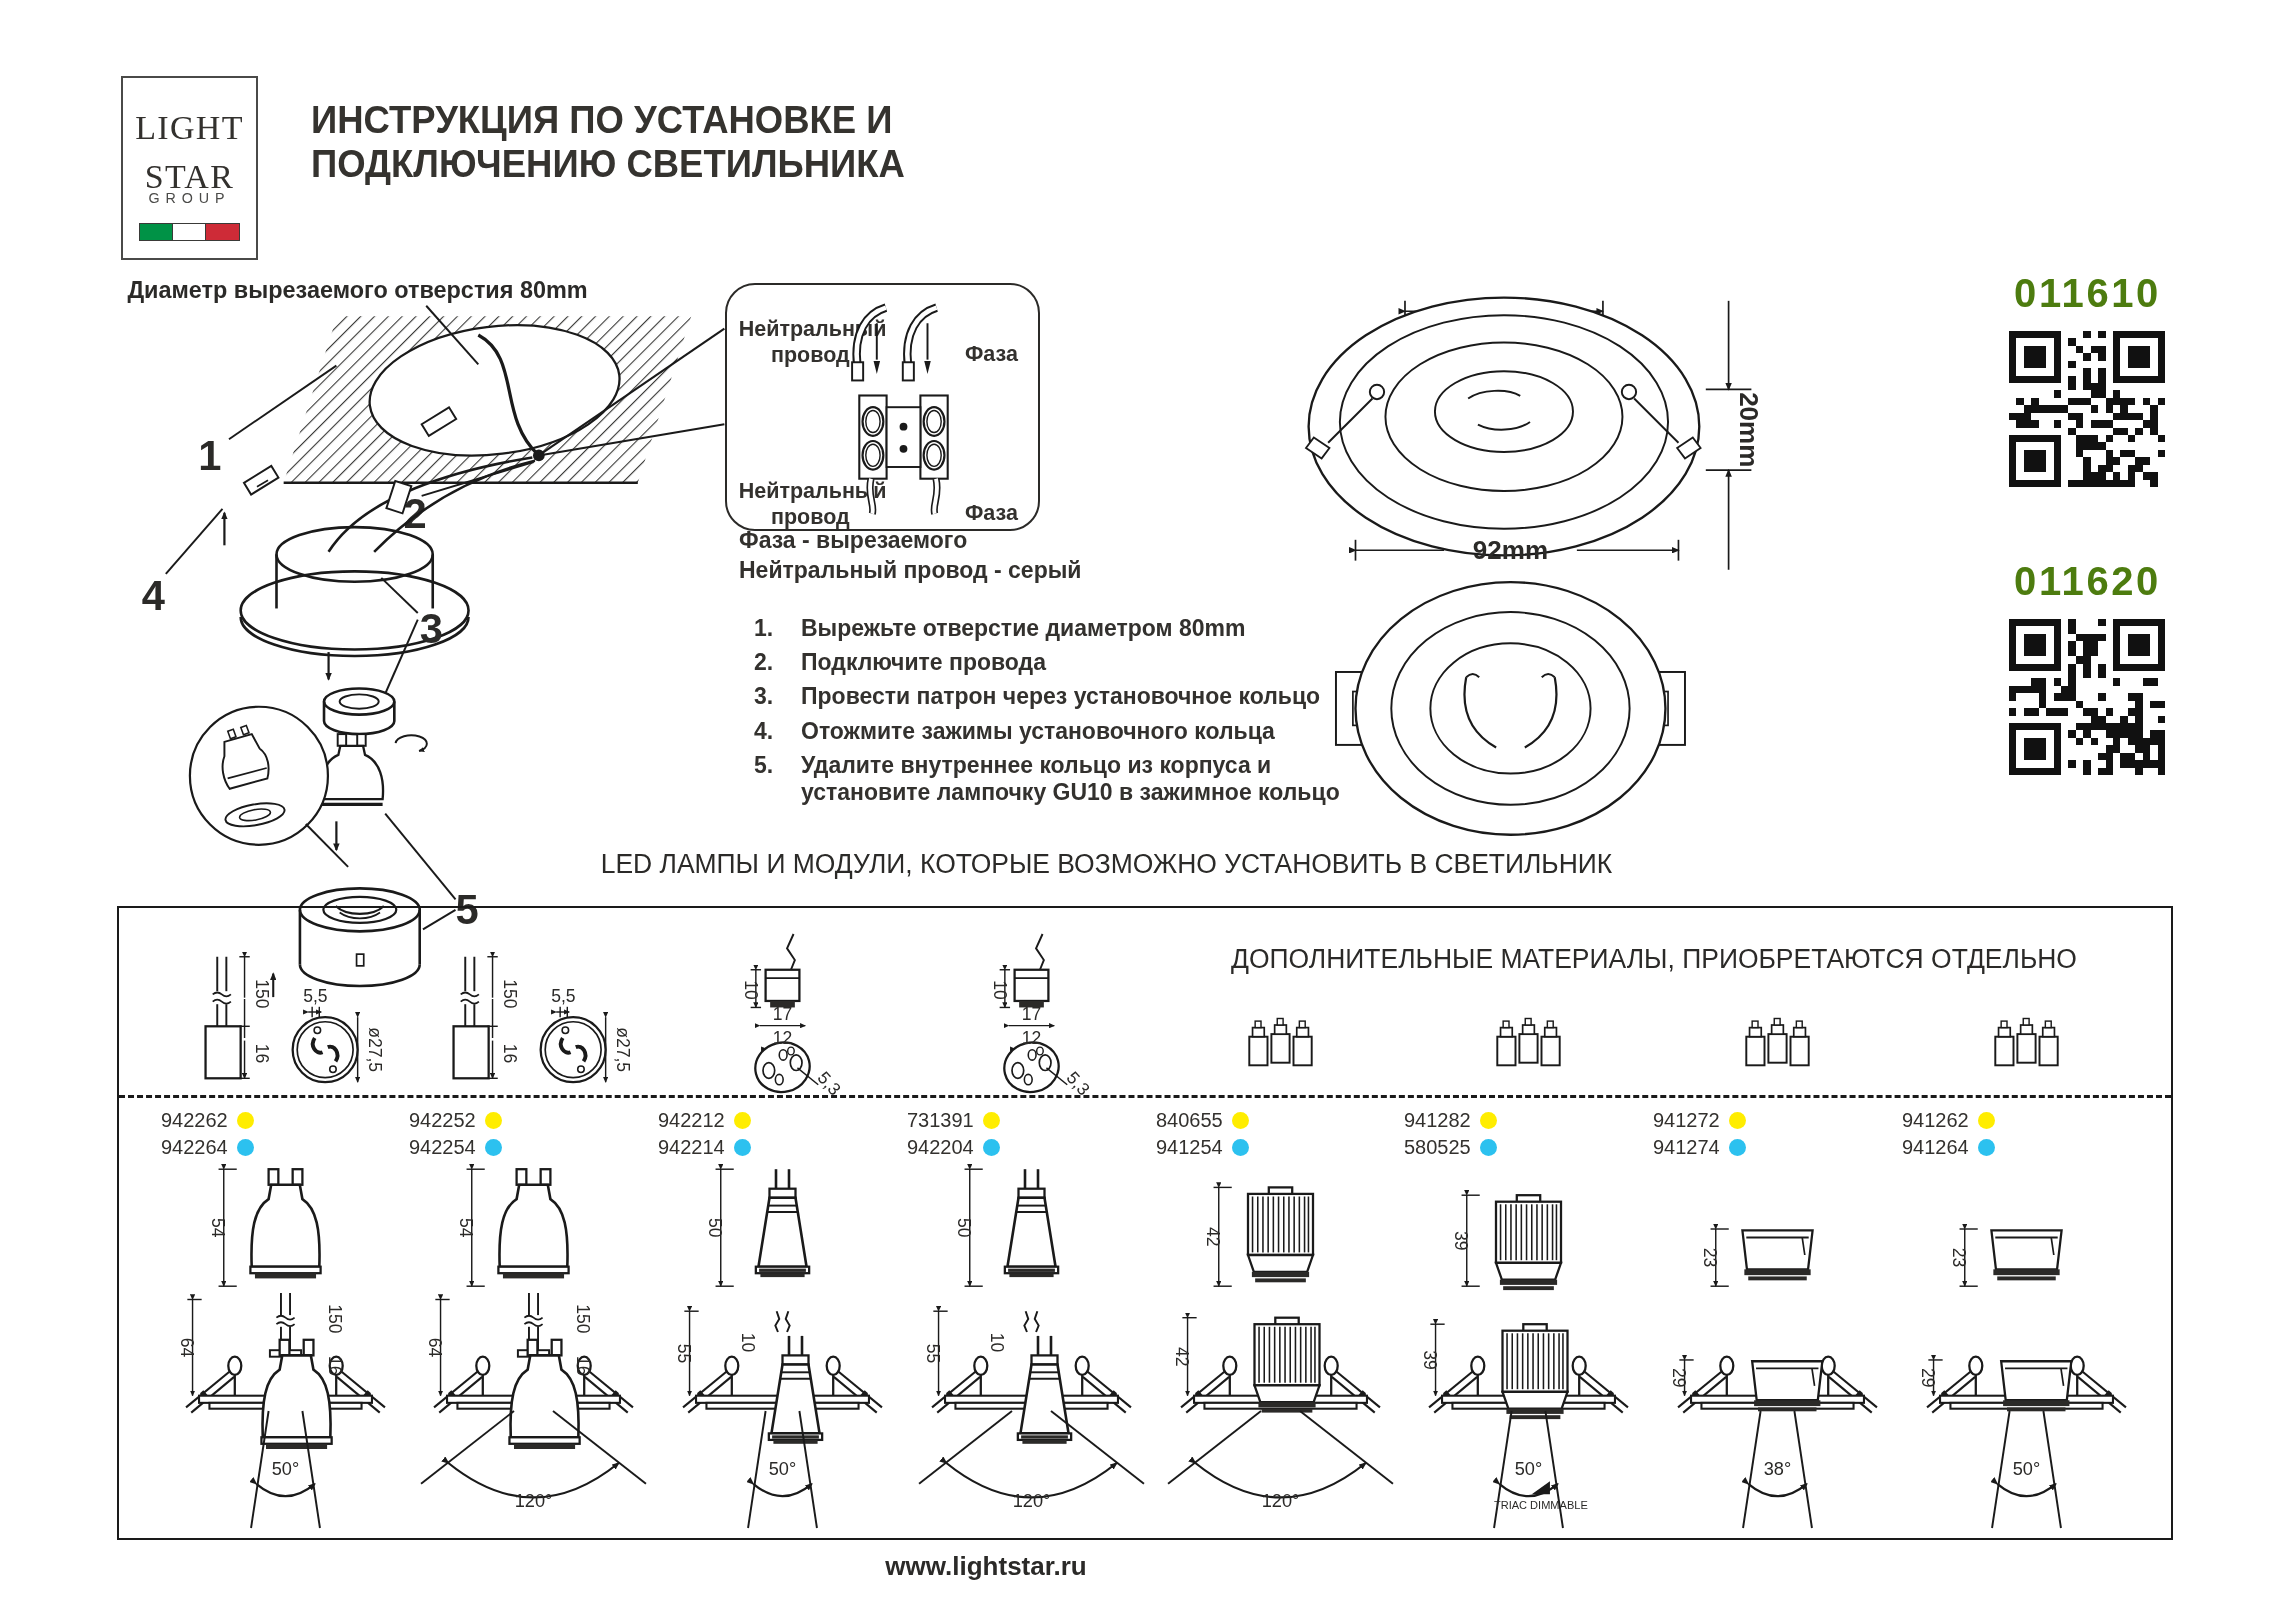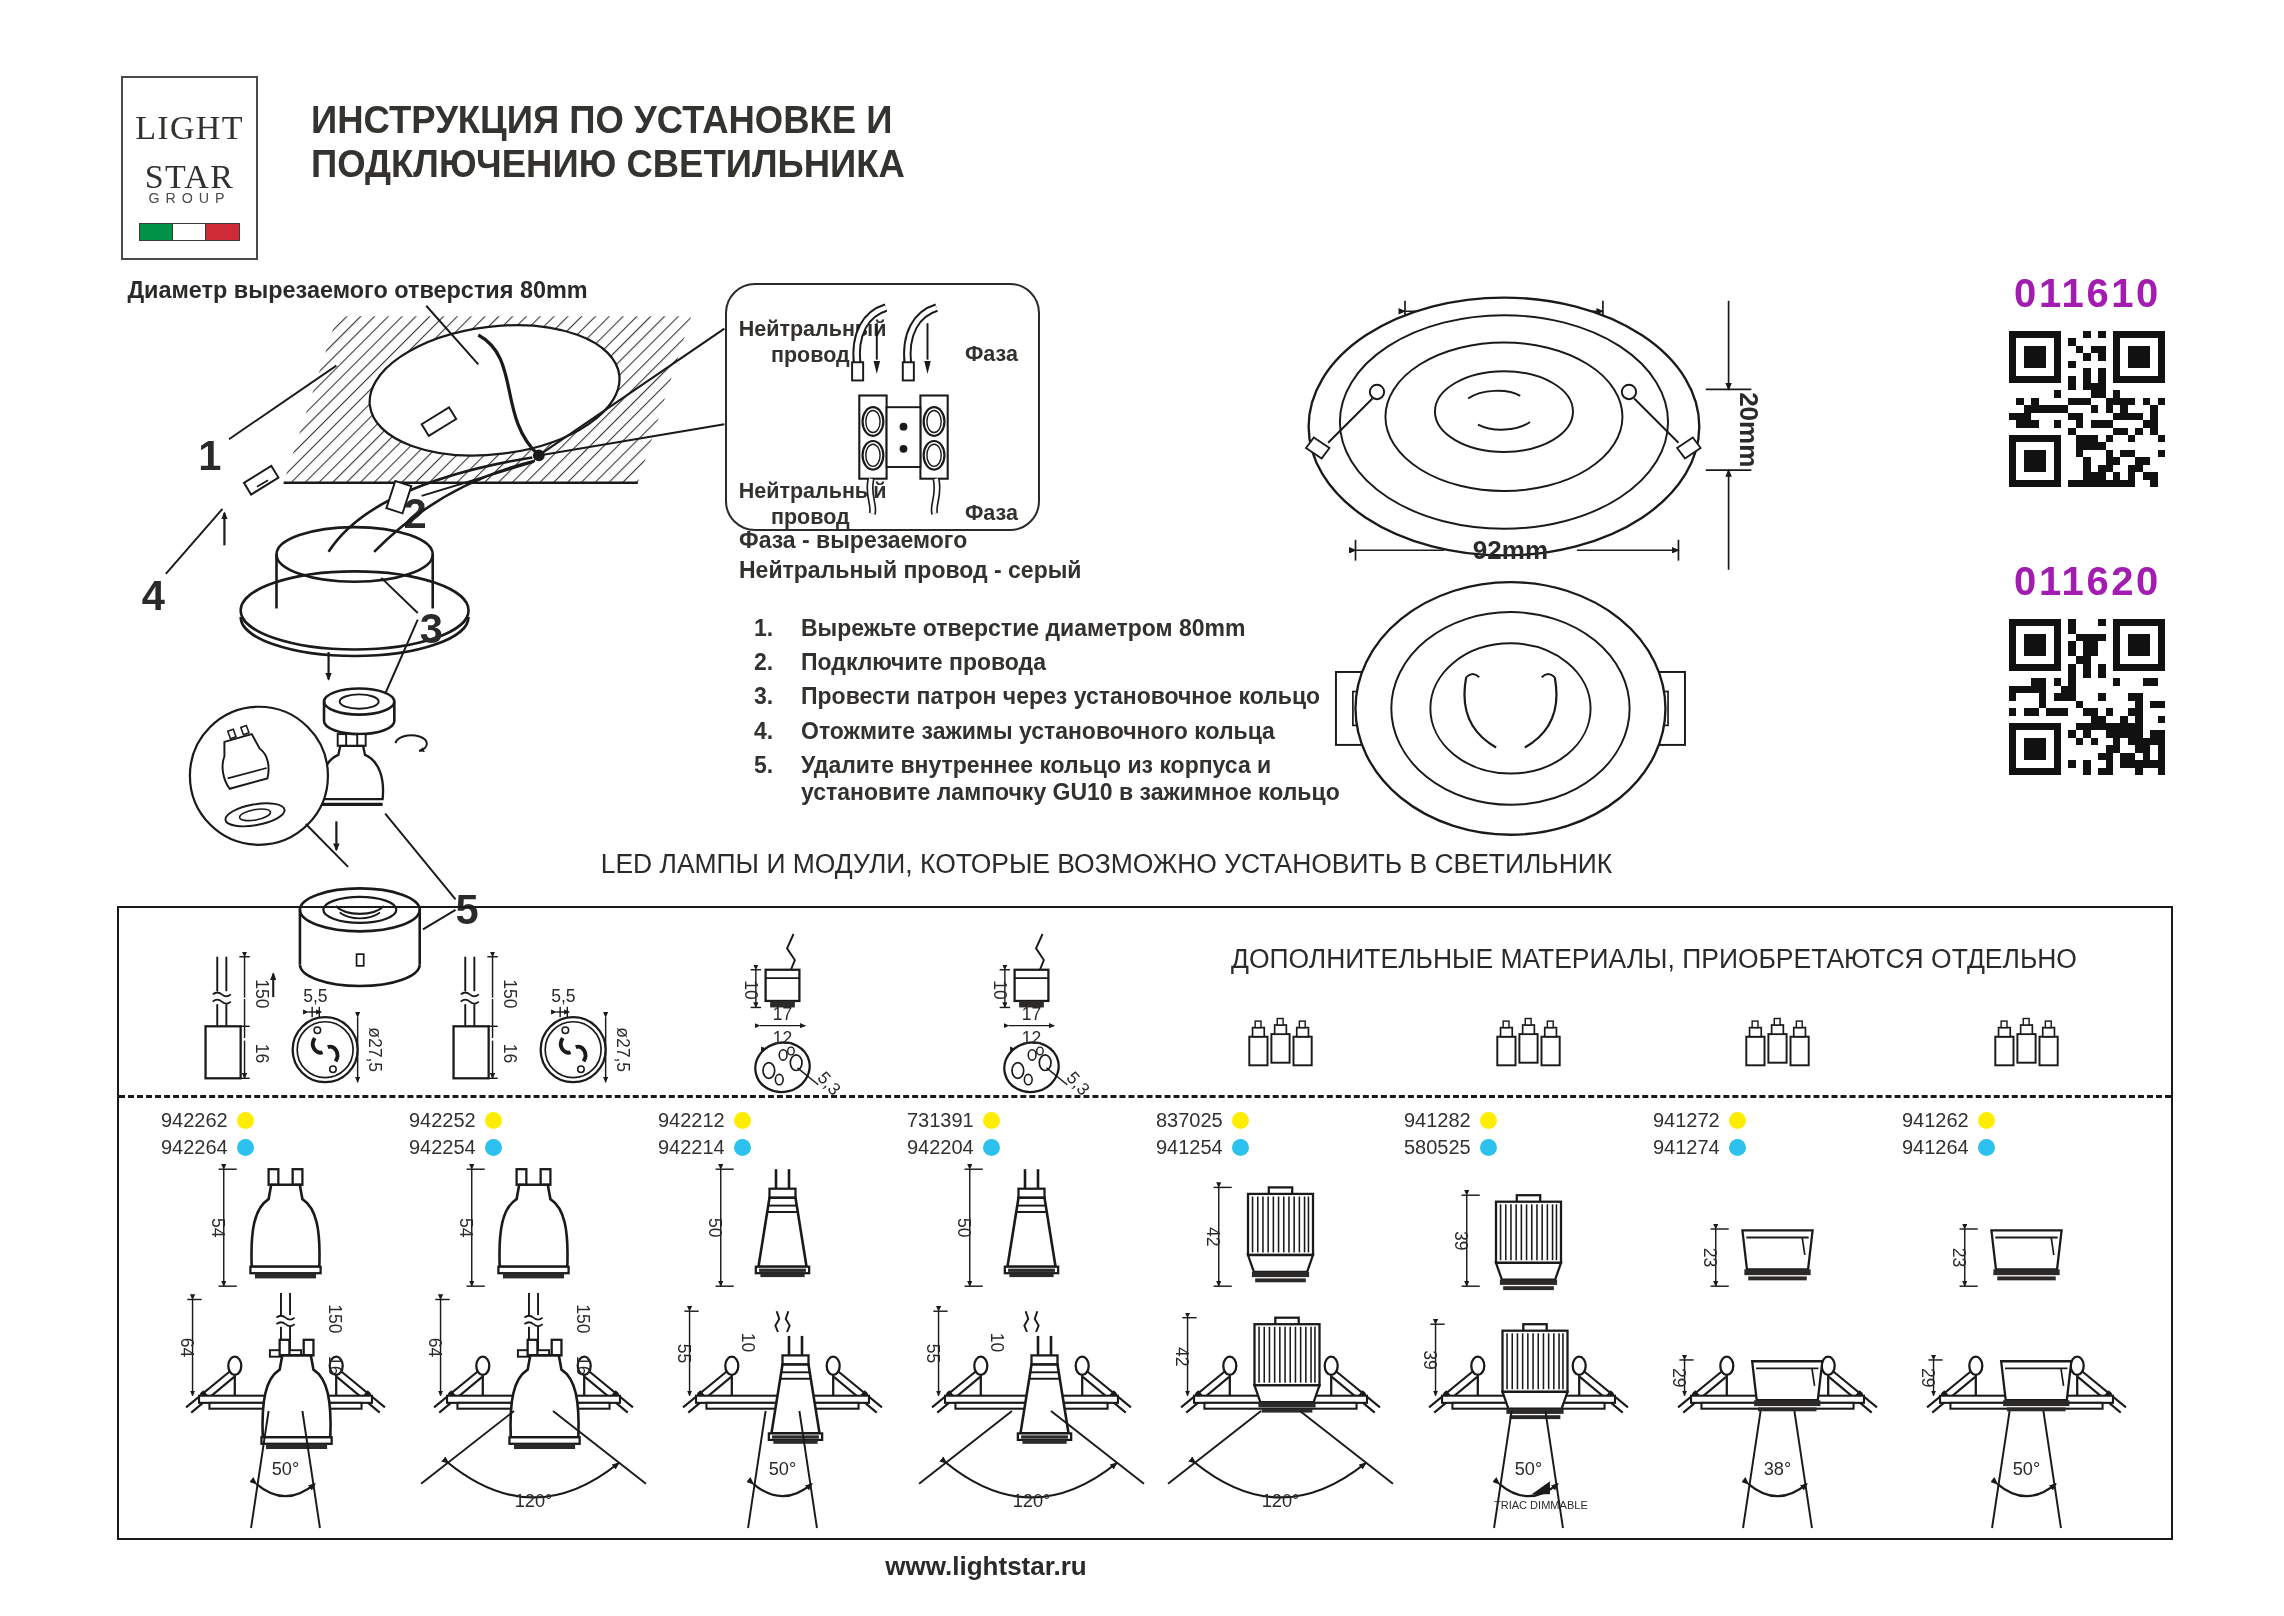--- a/index.html
+++ b/index.html
@@ -28,21 +28,21 @@
   .wiring-box{left:725px;top:283px;width:311px;height:244px;border:2.6px solid #2b2a28;border-radius:30px;}
   .wb-label{position:absolute;font-size:21.5px;font-weight:bold;color:#33312e;line-height:26px;}
   .wb-nl{width:111px;text-align:right;}
   .phase-notes{left:739px;top:525px;font-size:23px;font-weight:bold;color:#33312e;line-height:30px;}
   
   .steps{left:754px;top:615px;width:638px;}
   .step{display:flex;font-size:23px;font-weight:bold;color:#33312e;line-height:27px;margin-bottom:7.2px;}
   .step .num{width:47px;flex:none;}
   .step .txt{flex:1;}
   
-  .art-code{left:2003px;width:169px;text-align:center;font-size:40px;font-weight:bold;color:#a21caf;letter-spacing:2.6px;}
+  .art-code{left:2003px;width:169px;text-align:center;font-size:40px;font-weight:bold;color:#4d7c0f;letter-spacing:2.6px;}
   .qr{left:2009px;width:156px;height:156px;}
   
   .led-title{left:130px;top:849px;width:1953px;text-align:center;font-size:27px;color:#2b2a28;transform:scaleX(.98);}
   .panel{left:117px;top:906px;width:2052px;height:630px;border:2.6px solid #1a1a1a;}
   .dashed-line{position:absolute;left:0;top:187px;width:100%;border-top:3.9px dashed #1a1a1a;}
   .add-title{position:absolute;left:1066px;top:36px;width:938px;text-align:center;font-size:27px;color:#2b2a28;transform:scaleX(.98);}
   .pcol{position:absolute;top:0;width:249px;height:100%;}
   .fig{position:absolute;left:0;}
   .fig.sock{top:26px;width:249px;height:156px;}
   .fig.blockfig{top:104px;width:249px;height:65px;}
@@ -855,21 +855,21 @@
       <path d="M60,80 Q191,186 322,80" fill="none" stroke="#1a1a1a" stroke-width="3.4" marker-start="url(#arw)" marker-end="url(#arw)"></path>
       <text class="angle" x="191" y="148" text-anchor="middle">120°</text>
           </svg>
         </div>
         <div class="pcol" style="left: 1037px;">
           <svg class="fig blockfig" viewBox="0 0 382 100">
       <use href="#block3" x="129" y="8"></use>
     </svg>
           <div class="codes">
     <div class="code-row">
-      <span class="code">837025</span>
+      <span class="code">840655</span>
       <span class="dot" style="background:#ffed00"></span>
     </div>
     <div class="code-row">
       <span class="code">941254</span>
       <span class="dot" style="background:#2cc1ef"></span>
     </div>
   </div>
           <svg class="fig lampfig" viewBox="0 0 382 200">
     <use href="#lamp-mod" x="121" y="36" width="140" height="152"></use>
     <line x1="96" y1="36" x2="96" y2="188" stroke="#1a1a1a" stroke-width="2.2" marker-start="url(#arwS)" marker-end="url(#arwS)"></line>

